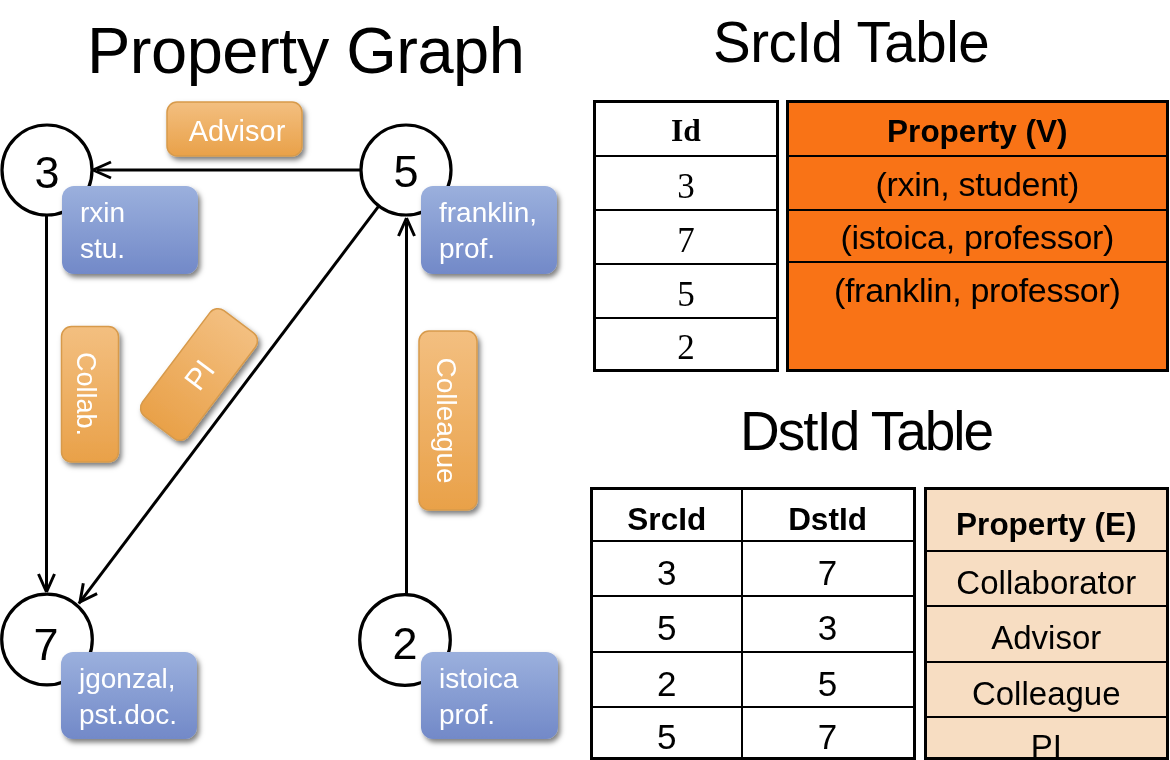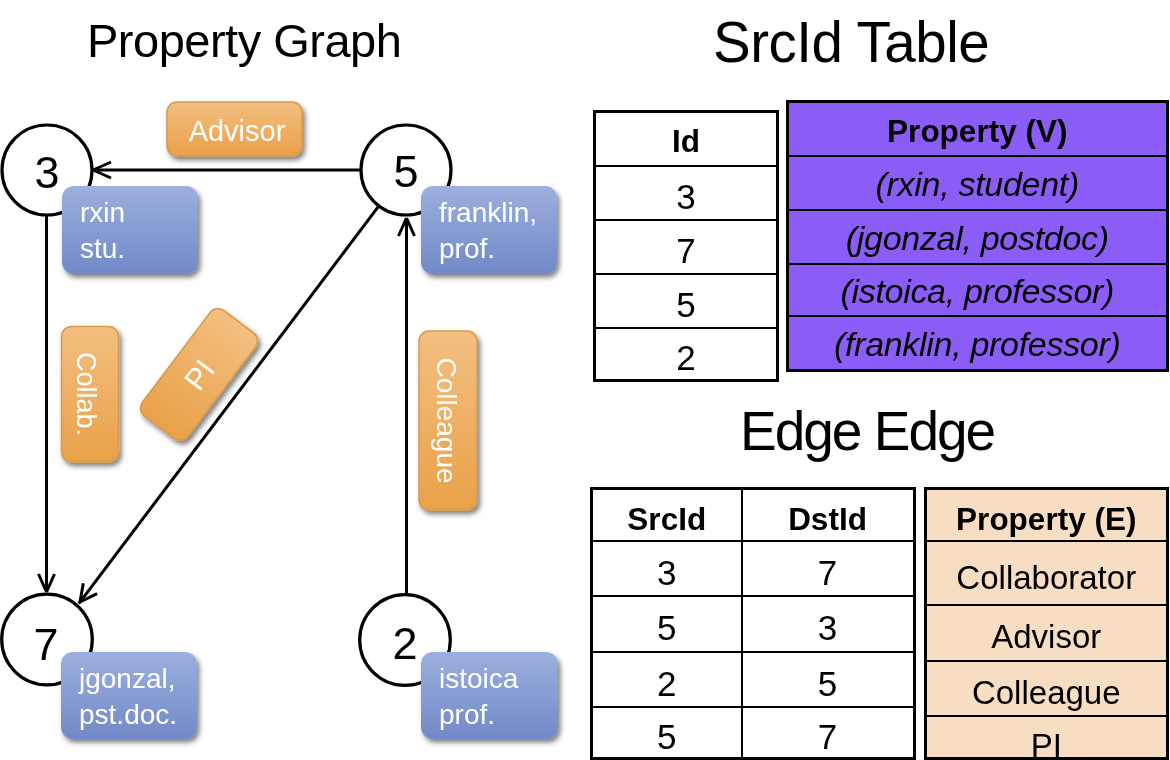--- a/index.html
+++ b/index.html
@@ -7,21 +7,21 @@
        font-family:"Liberation Sans",sans-serif;position:relative;}
   .abs{position:absolute;}
   .title{position:absolute;color:#000;white-space:nowrap;}
   
   .tbl{position:absolute;border:3px solid #000;box-sizing:border-box;}
   .row{box-sizing:border-box;display:flex;align-items:center;justify-content:center;
        border-top:2.5px solid #000;}
   .row.first{border-top:none;}
   .hdr{font-weight:bold;font-size:31.5px;}
   .num{font-size:35px;padding-top:8px;}
-  .txt{font-size:34px;letter-spacing:-0.3px;padding-top:3px;font-style:italic;}
+  .txt{font-size:34px;letter-spacing:-0.3px;padding-top:3px;}
   .cols{display:flex;height:100%;}
   .cell{flex:1;display:flex;align-items:center;justify-content:center;box-sizing:border-box;padding-top:9px;}
   .cell.sep{border-left:2.5px solid #000;}
   .etxt{font-size:33px;padding-top:9px;}
   .cell.num{padding-top:9px;}
 </style>
 </head>
 <body>
 
 <svg class="abs" style="left:0;top:0;" width="1170" height="760" viewBox="0 0 1170 760">
@@ -92,35 +92,34 @@
     <text x="80" y="257.5">stu.</text>
     <text x="439" y="221.5">franklin,</text>
     <text x="439" y="257.5">prof.</text>
     <text x="79" y="687.5">jgonzal,</text>
     <text x="79" y="723.5">pst.doc.</text>
     <text x="439" y="687.5">istoica</text>
     <text x="439" y="723.5">prof.</text>
   </g>
 </svg>
 
-<div class="title" id="t1" style="left:87px;top:13px;font-size:47px;letter-spacing:-0.5px;">Property Graph</div>
+<div class="title" id="t1" style="left:87px;top:13px;font-size:65px;letter-spacing:-0.5px;">Property Graph</div>
 <div class="title" id="t2" style="left:713px;top:10px;font-size:56.5px;letter-spacing:-0.5px;">SrcId Table</div>
-<div class="title" id="t3" style="left:740px;top:399px;font-size:55px;letter-spacing:-2px;">Edge Edge</div>
+<div class="title" id="t3" style="left:740px;top:399px;font-size:55px;letter-spacing:-2px;">DstId Table</div>
 
-<div class="tbl" style="left:593px;top:110px;width:186px;height:272px;">
+<div class="tbl" style="left:593px;top:100px;width:186px;height:272px;font-family:Liberation Serif, serif;">
   <div class="row first hdr" style="height:52px;padding-top:4px;">Id</div>
   <div class="row num" style="height:53.5px;">3</div>
   <div class="row num" style="height:54px;">7</div>
   <div class="row num" style="height:54px;">5</div>
   <div class="row num" style="height:52.5px;">2</div>
 </div>
-<div class="tbl" style="left:786px;top:100px;width:382.5px;height:272px;background:#8b5cf6;">
+<div class="tbl" style="left:786px;top:100px;width:382.5px;height:272px;background:#f97316;">
   <div class="row first hdr" style="height:52px;padding-top:4px;">Property (V)</div>
   <div class="row txt" style="height:53.5px;">(rxin, student)</div>
-  <div class="row txt" style="height:54px;">(jgonzal, postdoc)</div>
   <div class="row txt" style="height:52.5px;">(istoica, professor)</div>
   <div class="row txt" style="height:54px;">(franklin, professor)</div>
 </div>
 
 <div class="tbl" style="left:590px;top:487px;width:325.5px;height:273px;">
   <div class="row first" style="height:50px;padding:0;">
     <div class="cols" style="width:100%;">
       <div class="cell hdr" style="flex:0 0 147.5px;">SrcId</div>
       <div class="cell hdr sep">DstId</div>
     </div>
@@ -144,18 +143,18 @@
       </div>
     </div>
   <div class="row" style="height:51px;padding:0;">
       <div class="cols" style="width:100%;">
       <div class="cell num" style="flex:0 0 147.5px;">5</div>
         <div class="cell num sep">7</div>
       </div>
     </div>
 </div>
 <div class="tbl" style="left:923.5px;top:487px;width:245.5px;height:273px;background:#f7ddc2;">
-  <div class="row first hdr" style="height:50px;padding-top:9px;">Property (E)</div>
-  <div class="row etxt" style="height:64px;">Collaborator</div>
+  <div class="row first hdr" style="height:60px;padding-top:9px;">Property (E)</div>
+  <div class="row etxt" style="height:55px;">Collaborator</div>
   <div class="row etxt" style="height:55.5px;">Advisor</div>
   <div class="row etxt" style="height:55.5px;">Colleague</div>
   <div class="row etxt" style="height:51px;">PI</div>
 </div>
 
 </body></html>

